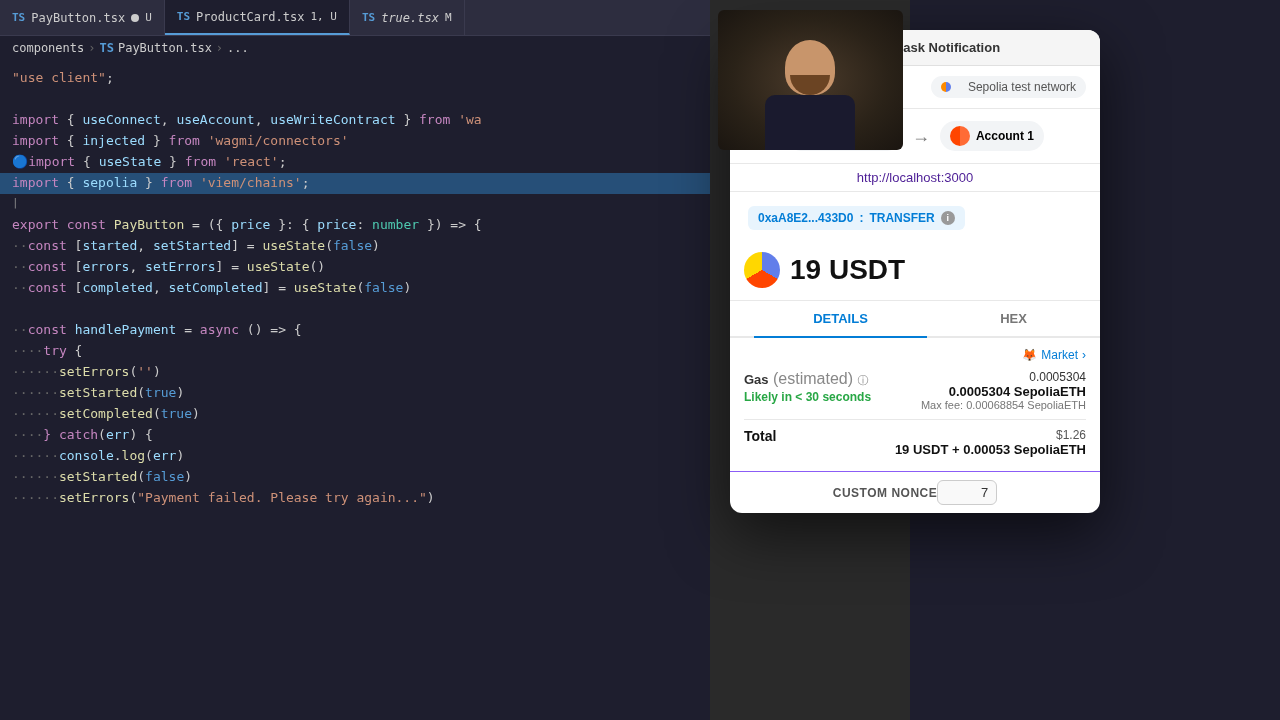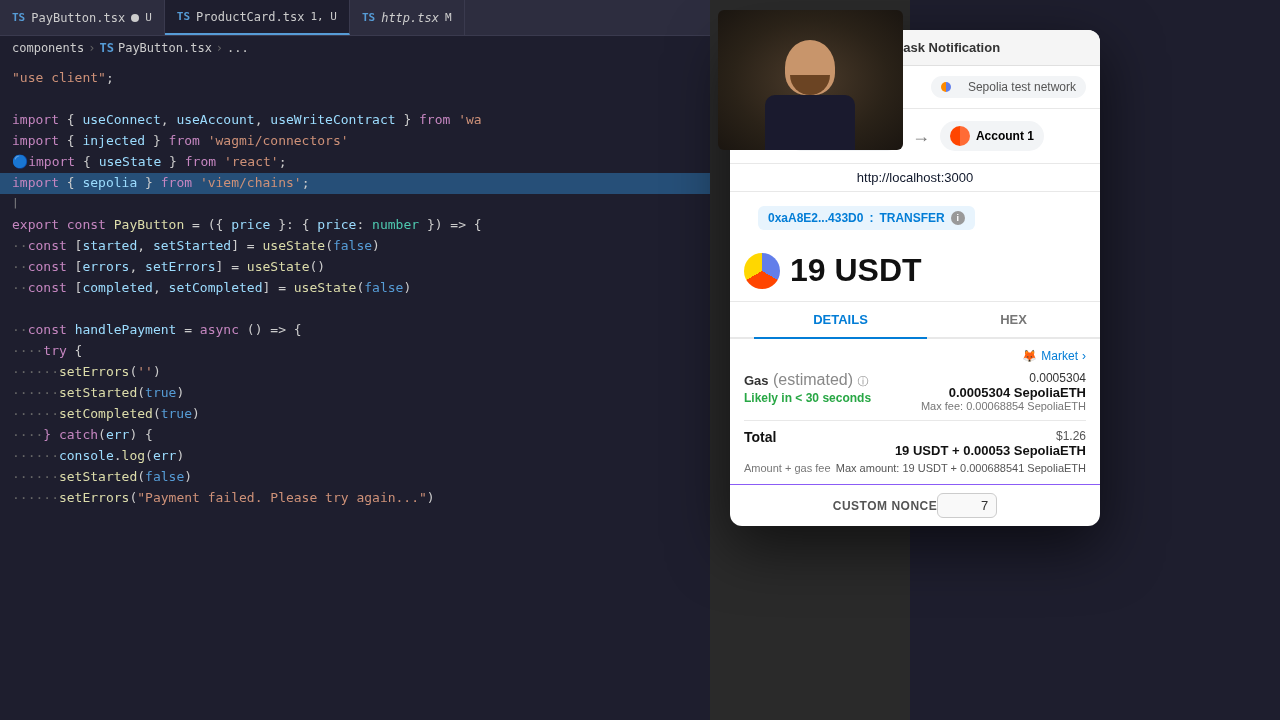--- a/index.html
+++ b/index.html
@@ -213,21 +213,21 @@
     .mm-arrow {
       font-size: 18px;
       color: #777;
     }
 
     
     .mm-url-bar {
       text-align: center;
       padding: 6px 14px;
       font-size: 13px;
-      color: #0f172a;
+      color: #4c1d95;
       border-bottom: 1px solid #e8e8e8;
     }
 
     
     .mm-contract {
       margin: 8px 14px;
       display: inline-flex;
       align-items: center;
       gap: 6px;
       background: #e8f4fd;
@@ -254,21 +254,21 @@
       gap: 10px;
       padding: 8px 14px 12px;
       border-bottom: 1px solid #e8e8e8;
     }
     .usdt-icon {
       width: 36px; height: 36px;
       border-radius: 50%;
       background: conic-gradient(#627EEA 0deg 120deg, #FF4500 120deg 240deg, #FFD700 240deg 360deg);
     }
     .mm-amount-text {
-      font-size: 32px;
+      font-size: 28px;
       font-weight: 700;
       color: #111;
     }
 
     
     .mm-tabs {
       display: flex;
       border-bottom: 2px solid #e8e8e8;
       padding-left: 24px;
     }
@@ -475,21 +475,21 @@
       <span class="modified-dot"></span>
       <span class="modified-u">U</span>
     </div>
     <div class="tab active">
       <span class="ts-badge">TS</span>
       <span class="tab-name">ProductCard.tsx</span>
       <span class="modified-u">1, U</span>
     </div>
     <div class="tab">
       <span class="ts-badge">TS</span>
-      <span class="tab-name italic">http.tsx</span>
+      <span class="tab-name italic">true.tsx</span>
       <span class="modified-u">M</span>
     </div>
   </div>
 
   <div class="breadcrumb">
     <span>components</span>
     <span class="sep">›</span>
     <span class="ts-b">TS</span>
     <span>PayButton.tsx</span>
     <span class="sep">›</span>
@@ -587,21 +587,21 @@
       <div class="mm-account-pill">
         <div class="acc-icon account1"></div>
         <span>Account 1</span>
       </div>
     </div>
 
     <div class="mm-url-bar">
       <span>http://localhost:3000</span>
     </div>
 
-    <div style="padding: 6px 14px;">
+    <div style="padding: 6px 4px;">
       <div class="mm-contract">
         <span>0xaA8E2...433D0</span>
         <span>:</span>
         <span>TRANSFER</span>
         <div class="info-icon">i</div>
       </div>
     </div>
 
     <div class="mm-amount">
       <div class="usdt-icon"></div>
@@ -641,27 +641,20 @@
       <div class="mm-divider"></div>
 
       <div class="mm-total-row">
         <div class="mm-total-label">Total</div>
         <div class="mm-total-right">
           <div class="mm-total-usd">$1.26</div>
           <div class="mm-total-crypto">19 USDT + 0.00053 SepoliaETH</div>
         </div>
       </div>
 
-      <div class="mm-amountfee-row">
-        <div class="mm-amountfee-label">Amount + gas fee</div>
-        <div class="mm-amountfee-right">
-          <span>Max amount:</span>
-          <span>19 USDT + 0.000688541 SepoliaETH</span>
-        </div>
-      </div>
     </div>
 
     <div class="mm-nonce-row">
       <span class="mm-nonce-label">CUSTOM NONCE</span>
       <input class="mm-nonce-input" type="text" value="7" style="">
     </div>
   </div>
 </div>
 
 <div class="webcam-panel">

